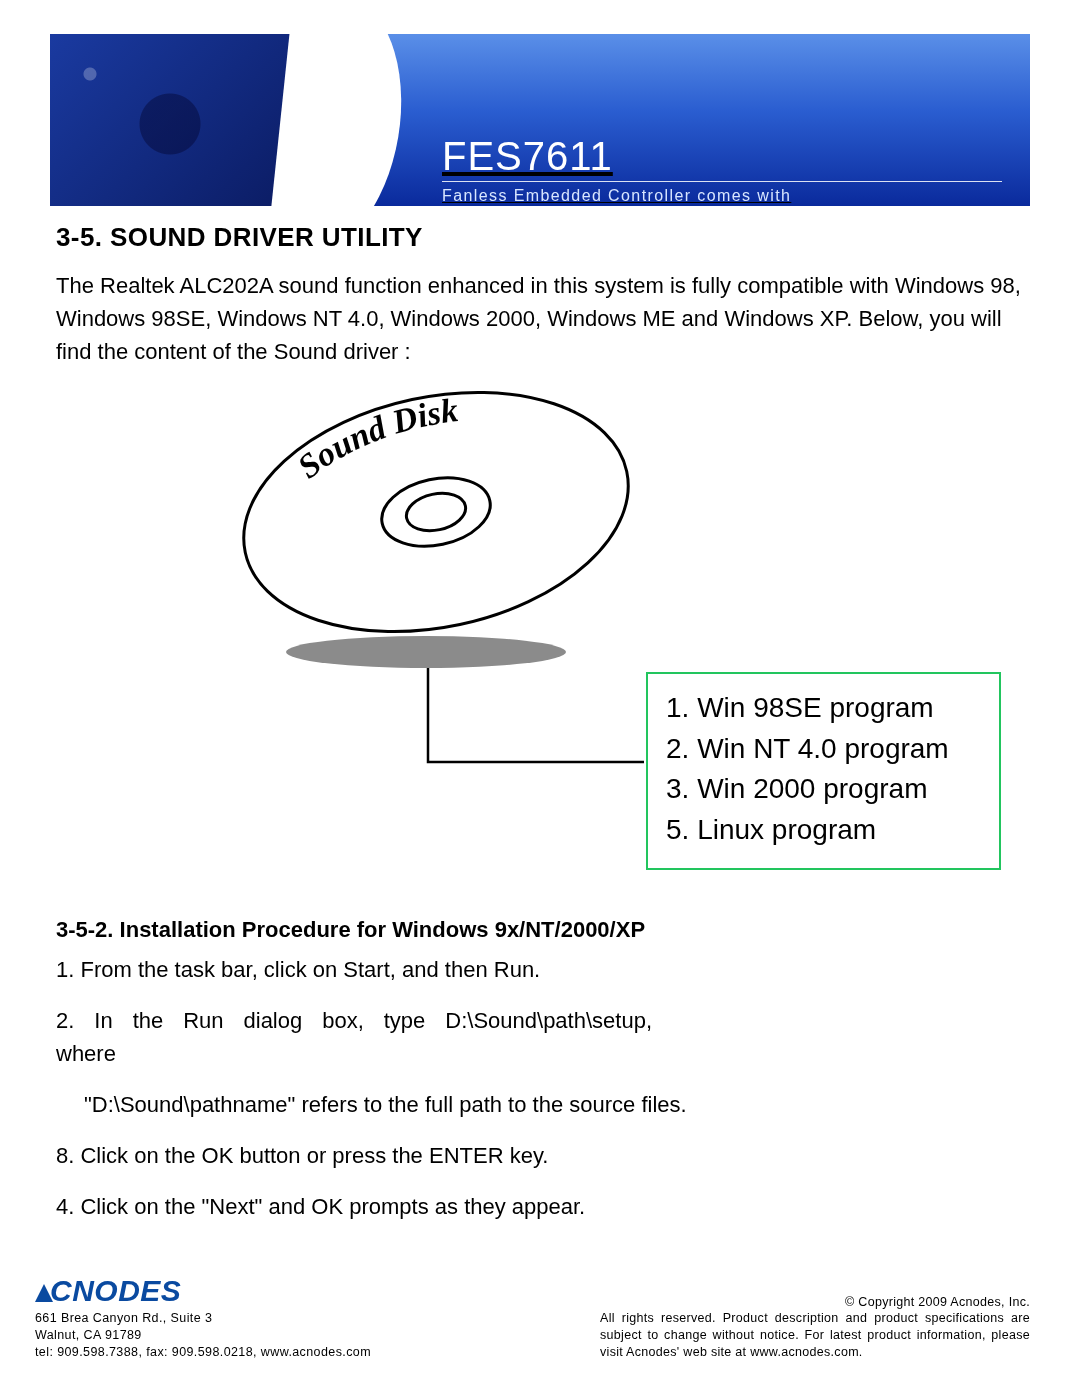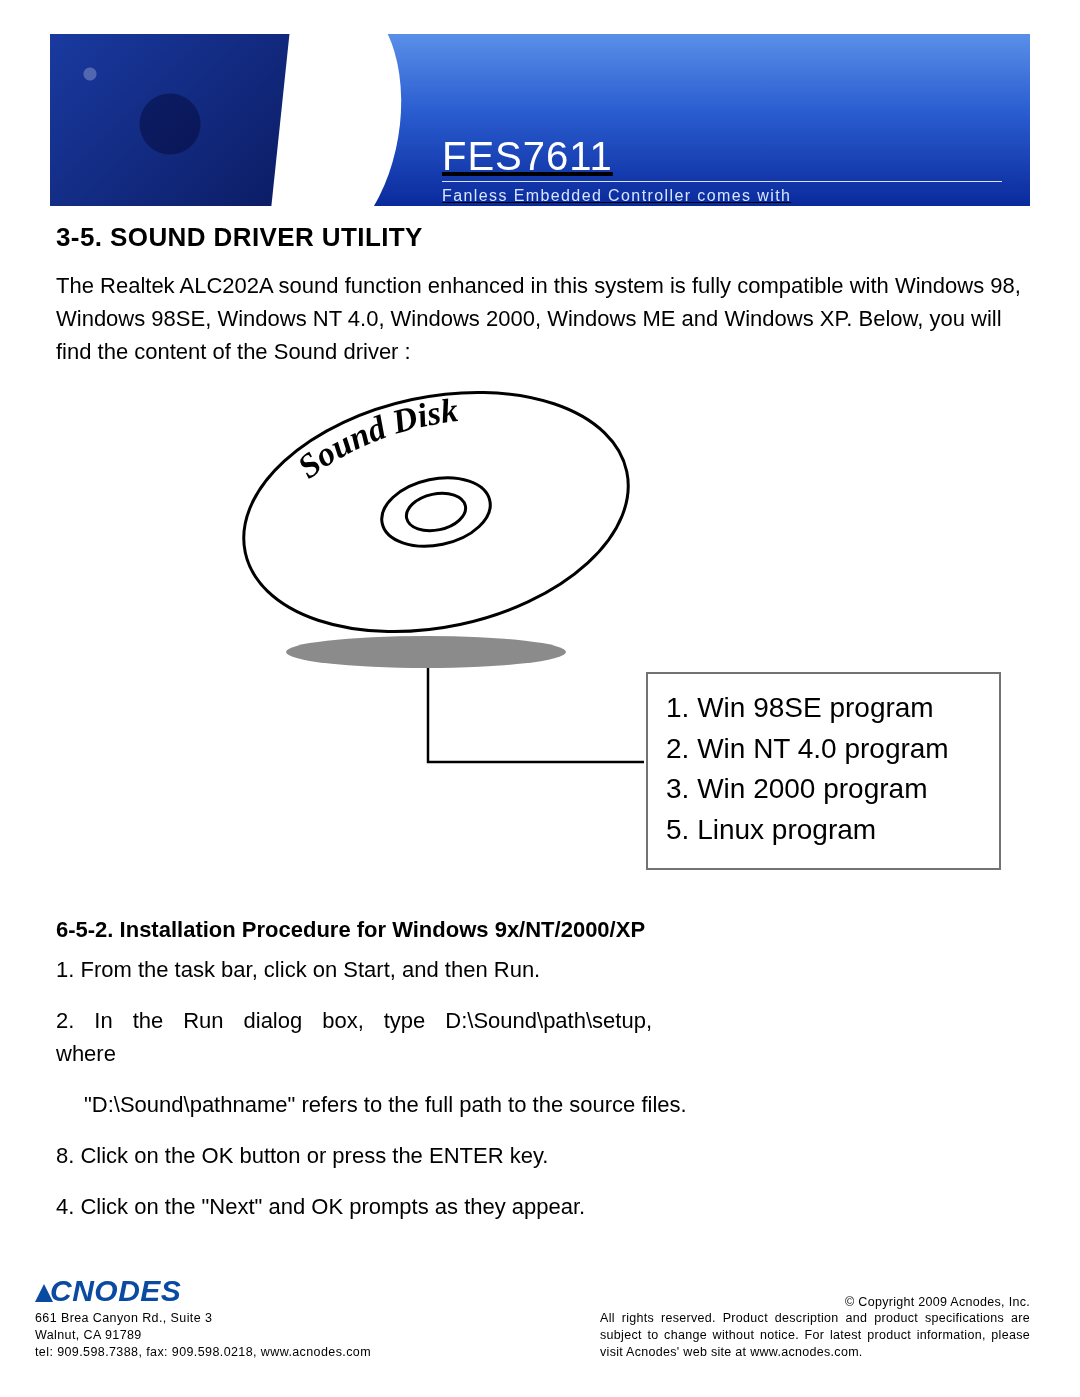--- a/index.html
+++ b/index.html
@@ -85,21 +85,21 @@
     position: relative;
     width: 980px;
     height: 545px;
   }
   .figwrap svg { position: absolute; left: 0; top: 0; }
   .prog-box {
     position: absolute;
     right: 35px;
     top: 300px;
     width: 355px;
-    border: 2px solid #737373;
+    border: 2px solid #22c55e;
     padding: 14px 18px 18px 18px;
     font-size: 28px;
     line-height: 1.45;
     font-family: Arial, sans-serif;
     color: #000;
     background:#fff;
   }
   .steps {
     font-size: 22px;
     line-height: 1.5;
@@ -185,21 +185,21 @@
     </svg>
 
     <div class="prog-box">
       <div>1. Win 98SE program</div>
       <div>2. Win NT 4.0 program</div>
       <div>3. Win 2000 program</div>
       <div>5. Linux program</div>
     </div>
   </div>
 
-  <div class="h-sub">6-5-2. Installation Procedure for Windows 9x/NT/2000/XP</div>
+  <div class="h-sub">3-5-2. Installation Procedure for Windows 9x/NT/2000/XP</div>
 
   <div class="steps">
     <div class="step">1.  From the task bar, click on Start, and then Run.</div>
     <div class="step">
       <div class="step2a" style="width:596px; word-spacing:7px;margin-top:12px;">2. In the Run dialog box, type D:\Sound\path\setup, where</div>
       <div class="step2b">"D:\Sound\pathname" refers to the full path to the source files.</div>
     </div>
     <div class="step">8.  Click on the OK button or press the ENTER key.</div>
     <div class="step">4.  Click on the "Next" and OK prompts as they appear.</div>
   </div>

